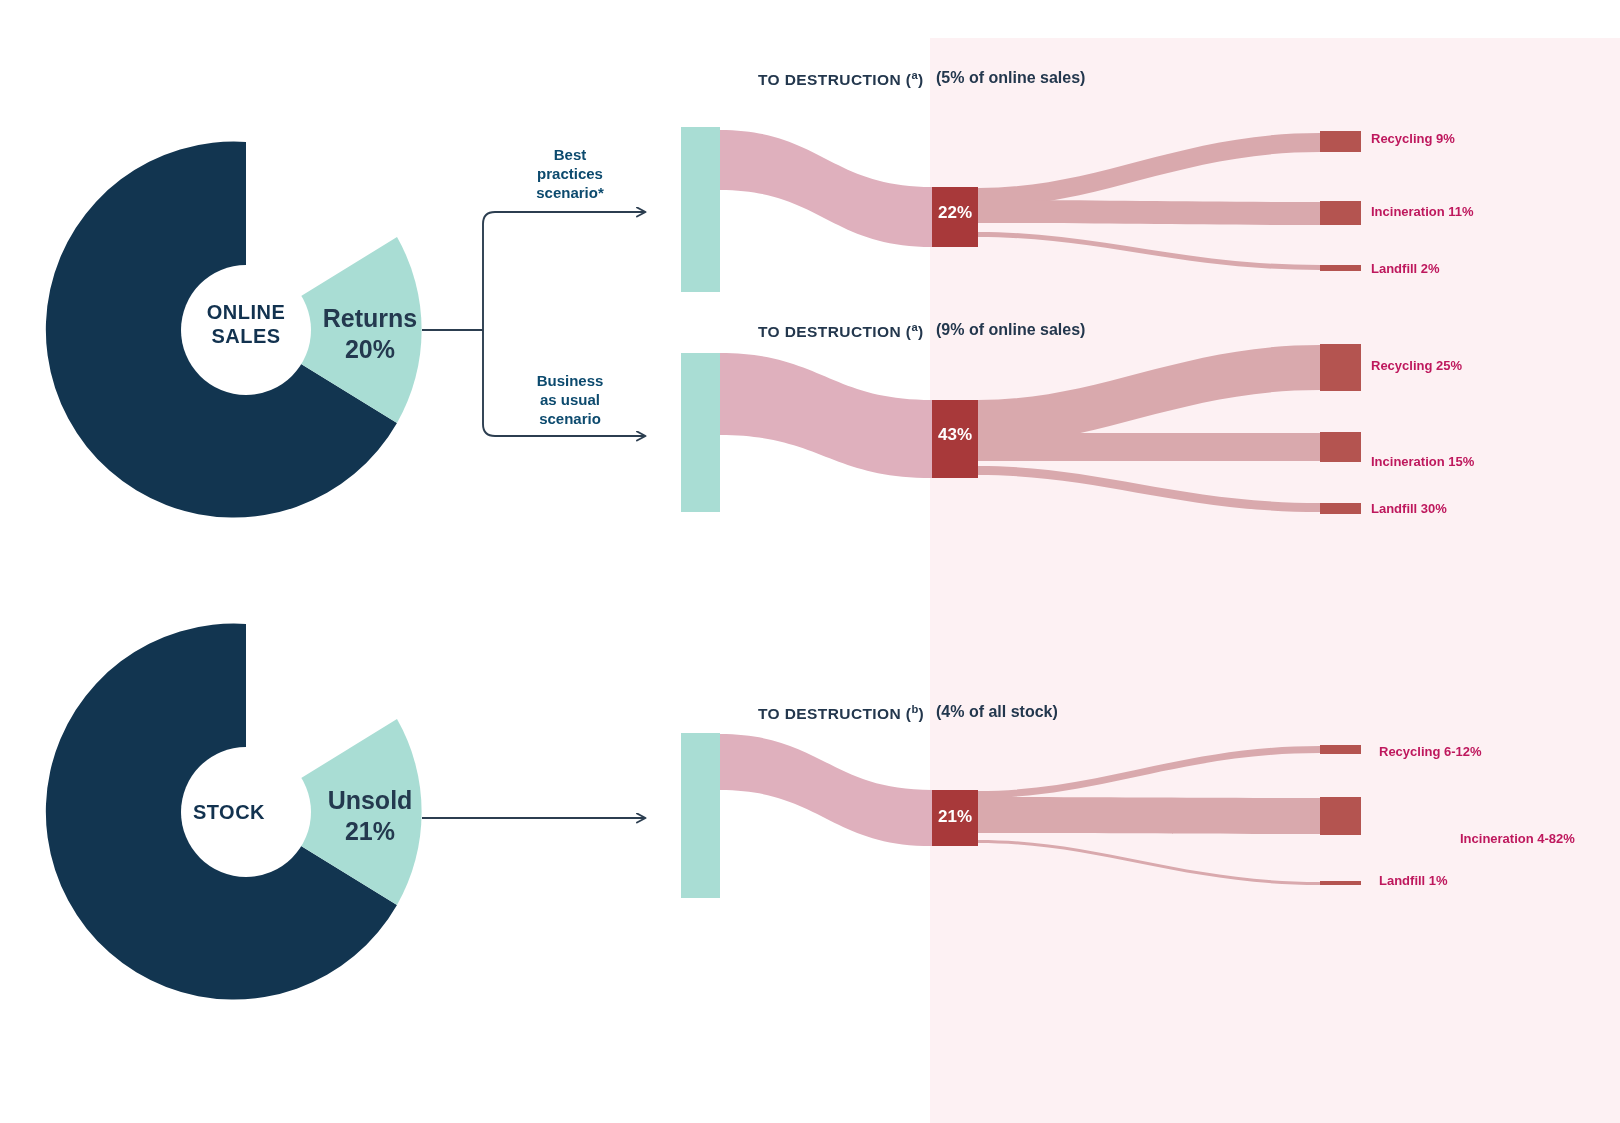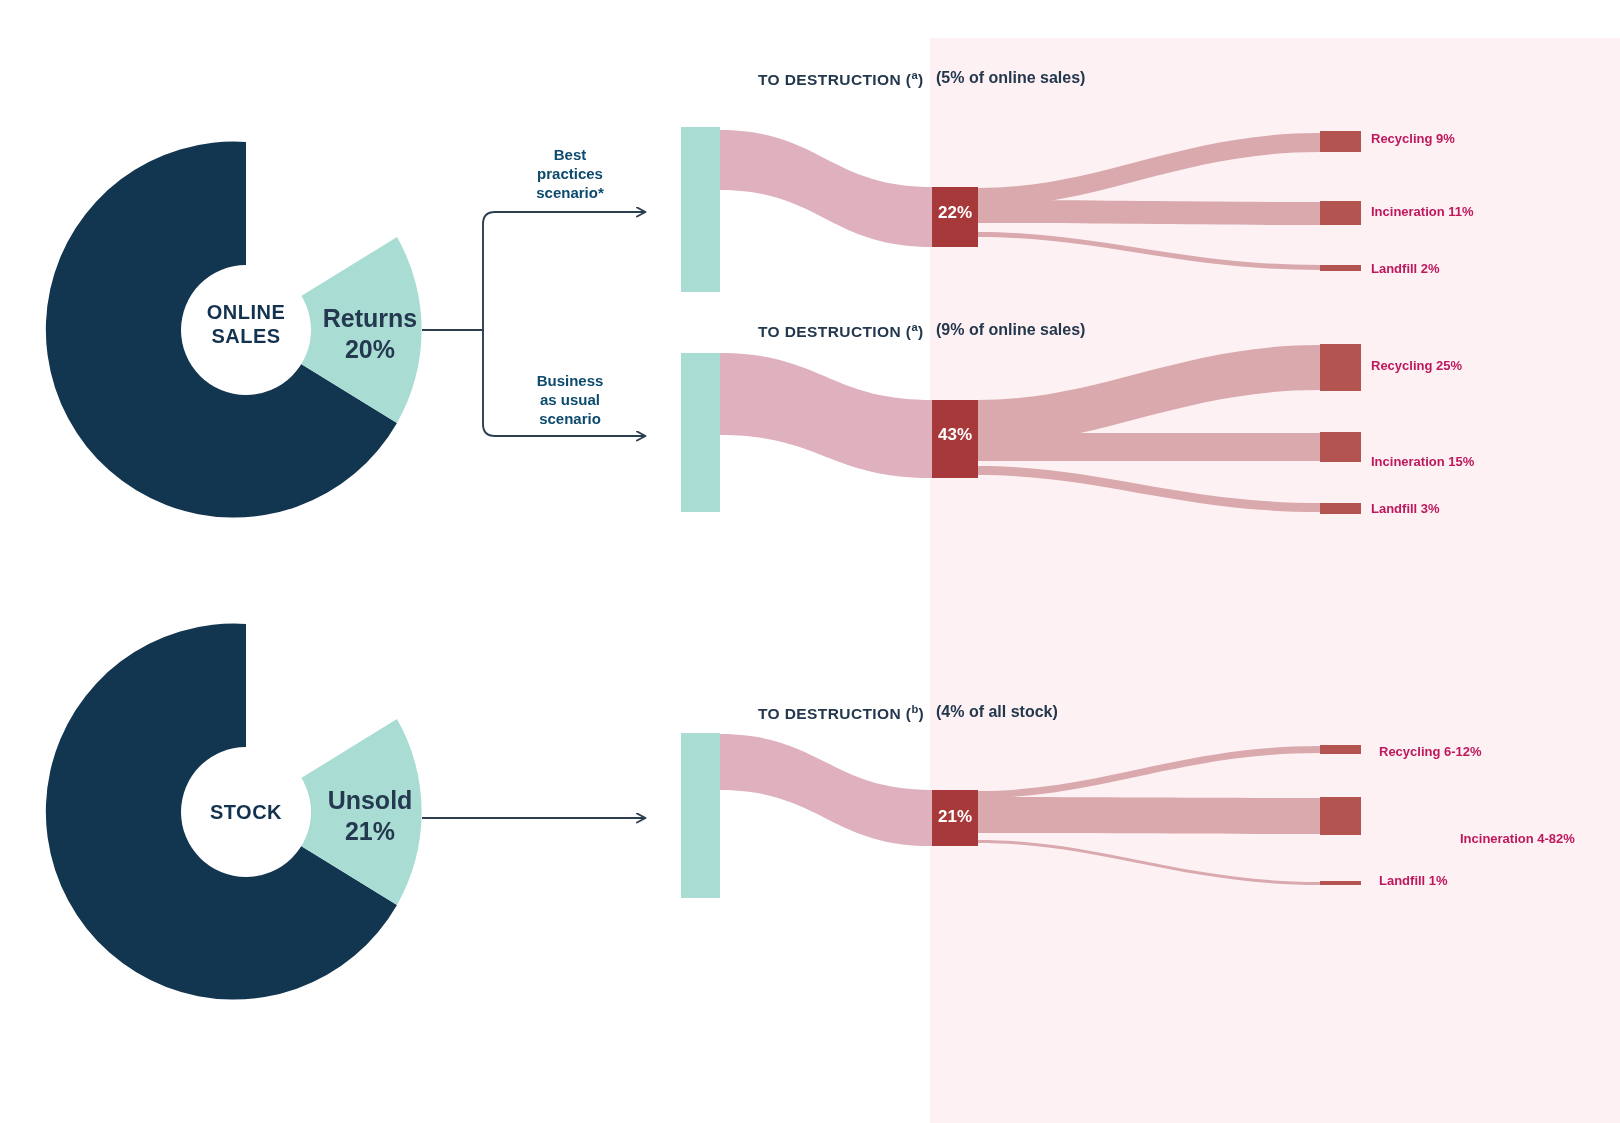--- a/index.html
+++ b/index.html
@@ -41,21 +41,21 @@
   <div class="slice-label" style="left:310px;top:303px;width:120px;">
     <div>Returns</div>
     <div>20%</div>
   </div>
 
   <svg class="layer">
     <path d="M 246,812 L 246,624 A 188,188 0 1 0 397,905 Z" fill="#123550"></path>
     <path d="M 246,812 L 397,719 A 188,188 0 0 1 397,905 Z" fill="#a9ddd4"></path>
     <circle cx="246" cy="812" r="65" fill="#ffffff"></circle>
   </svg>
-  <div class="donut-center" style="left:176px;top:800px;width:140px;">
+  <div class="donut-center" style="left:159px;top:800px;width:140px;">
     <div>STOCK</div>
   </div>
   <div class="slice-label" style="left:308px;top:785px;width:124px;">
     <div>Unsold</div>
     <div>21%</div>
   </div>
 
   <svg class="layer">
     <defs>
       <marker id="ah" markerWidth="11" markerHeight="11" refX="9" refY="5.5" orient="auto" markerUnits="userSpaceOnUse">
@@ -144,19 +144,19 @@
     (<sup>b</sup>)
   </div>
   <div class="lbl sec-sub" style="left:936px;top:703px;">(4% of all stock)</div>
 
   <div class="lbl dest-label" style="left:1371px;top:131px;">Recycling 9%</div>
   <div class="lbl dest-label" style="left:1371px;top:204px;">Incineration 11%</div>
   <div class="lbl dest-label" style="left:1371px;top:261px;">Landfill 2%</div>
 
   <div class="lbl dest-label" style="left:1371px;top:358px;">Recycling 25%</div>
   <div class="lbl dest-label" style="left:1371px;top:438px;margin-top:16px;">Incineration 15%</div>
-  <div class="lbl dest-label" style="left:1371px;top:501px;">Landfill 3%</div>
+  <div class="lbl dest-label" style="left:1371px;top:501px;">Landfill 30%</div>
 
   <div class="lbl dest-label" style="left:1379px;top:744px;">Recycling 6-12%</div>
   <div class="lbl dest-label" style="left:1460px;top:807px;margin-top:24px;">Incineration 4-82%</div>
   <div class="lbl dest-label" style="left:1379px;top:873px;">Landfill 1%</div>
 
 </div>
 
 </body></html>

